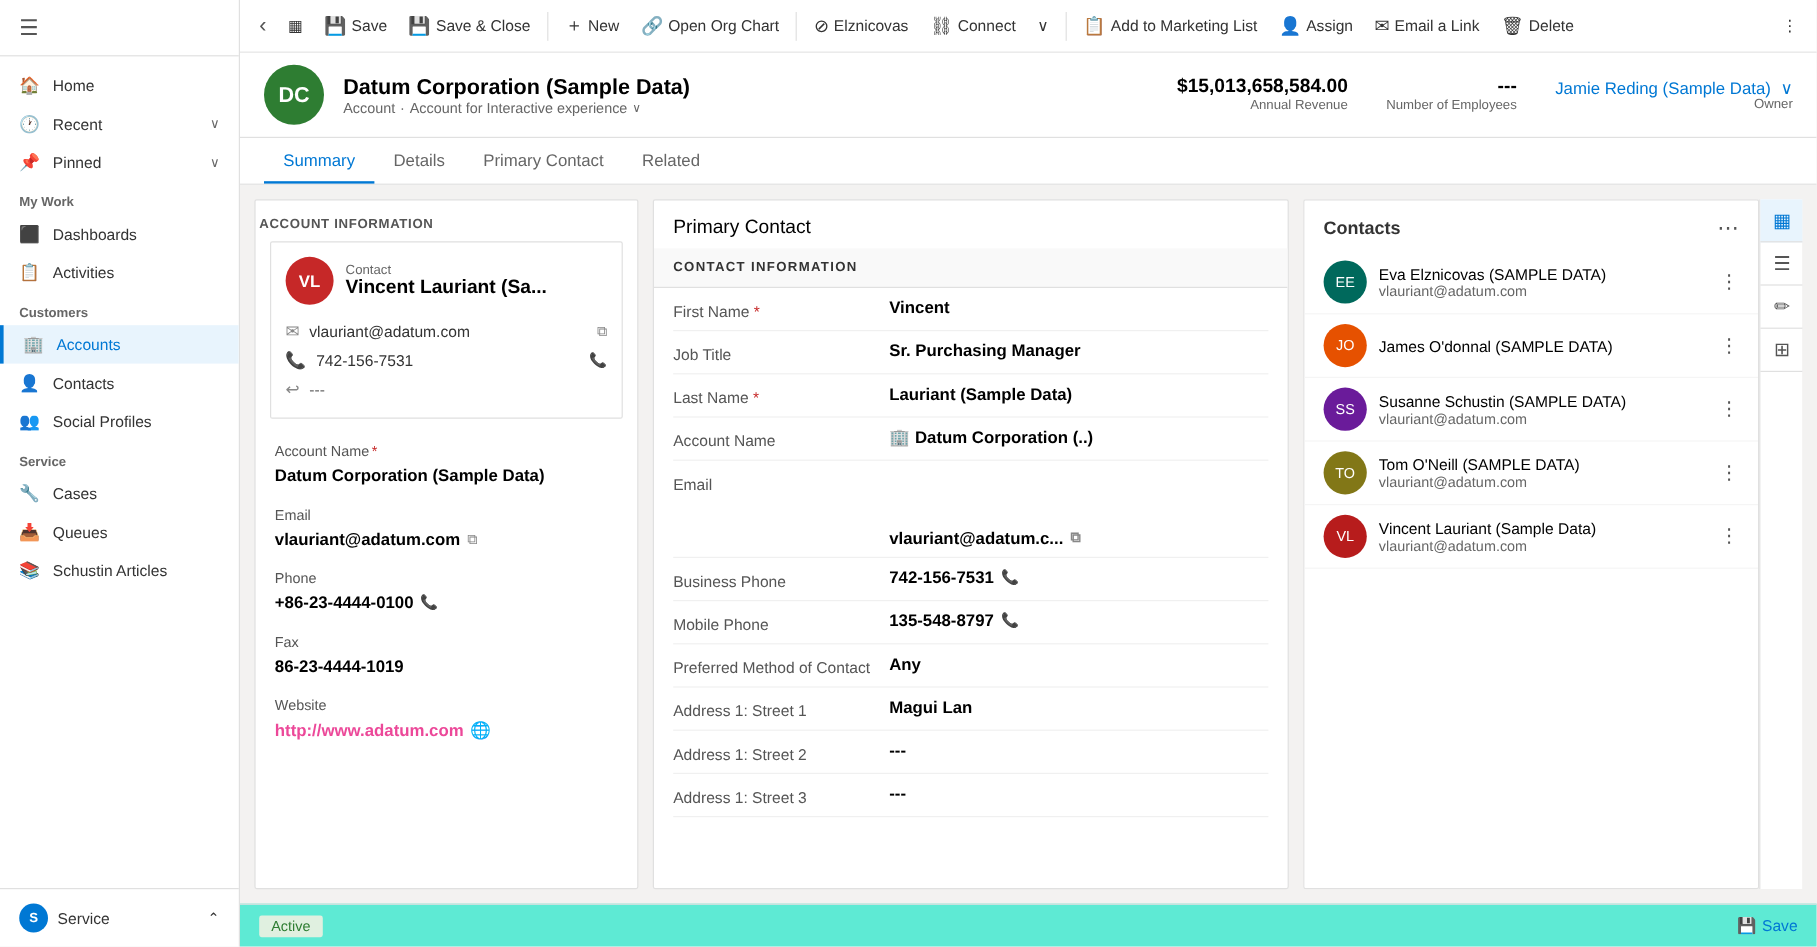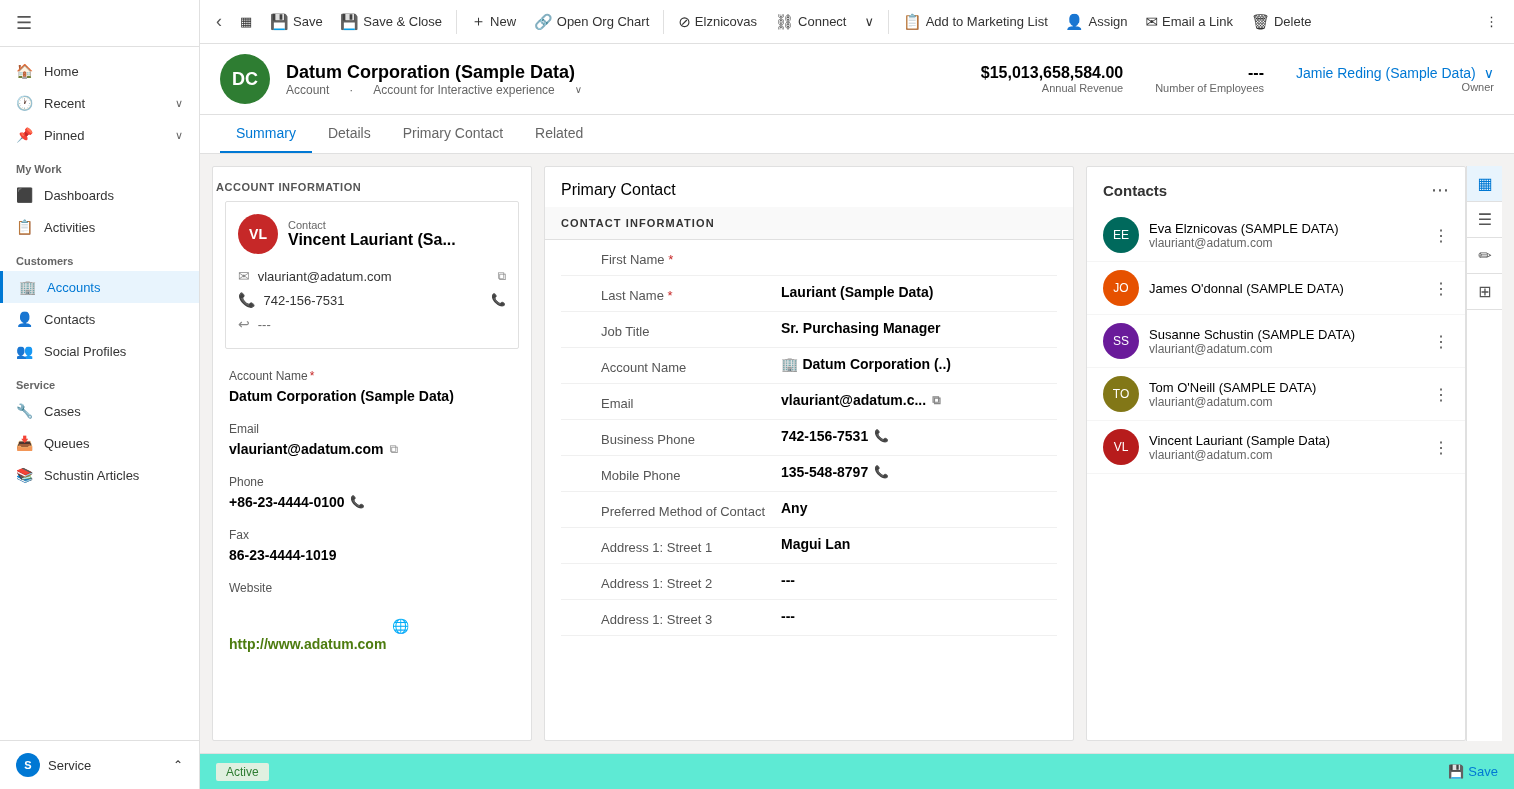--- a/index.html
+++ b/index.html
@@ -27,21 +27,21 @@
     .toolbar-btn .icon { font-size: 15px; }
     .toolbar-divider { width: 1px; height: 24px; background: #e0e0e0; margin: 0 4px; }
     .toolbar-back { font-size: 18px; color: #555; padding: 5px 8px; cursor: pointer; border: none; background: transparent; }
     .toolbar-more { margin-left: auto; }
 
     
     .record-header { background: #fff; border-bottom: 1px solid #e0e0e0; padding: 10px 20px; display: flex; align-items: center; gap: 16px; flex-shrink: 0; }
     .record-avatar { width: 50px; height: 50px; border-radius: 50%; background: #2e7d32; display: flex; align-items: center; justify-content: center; color: #fff; font-size: 18px; font-weight: 700; flex-shrink: 0; }
     .record-info { flex: 1; }
     .record-title { font-size: 18px; font-weight: 600; color: #000; }
-    .record-subtitle { font-size: 12px; color: #666; display: flex; align-items: center; gap: 20px; }
+    .record-subtitle { font-size: 12px; color: #666; display: flex; align-items: center; gap: 4px; }
     .record-subtitle .chevron { font-size: 10px; }
     .record-stats { display: flex; align-items: center; gap: 32px; }
     .stat-item { text-align: right; }
     .stat-value { font-size: 16px; font-weight: 600; color: #000; }
     .stat-label { font-size: 11px; color: #666; }
     .stat-link { font-size: 14px; color: #0078d4; cursor: pointer; text-decoration: none; font-weight: 500; }
     .owner-chevron { font-size: 14px; color: #0078d4; cursor: pointer; margin-left: 4px; }
 
     
     .tabs { background: #fff; border-bottom: 1px solid #e0e0e0; padding: 0 20px; display: flex; gap: 0; flex-shrink: 0; }
@@ -68,27 +68,27 @@
     .contact-detail { display: flex; align-items: center; gap: 8px; padding: 4px 0; color: #333; font-size: 13px; }
     .contact-detail .icon { color: #888; font-size: 14px; }
     .contact-detail .copy-icon { margin-left: auto; color: #888; font-size: 12px; cursor: pointer; }
     .contact-dash { color: #666; }
 
     
     .field-group { padding: 8px 16px; }
     .field-label { font-size: 12px; color: #555; margin-bottom: 3px; }
     .field-label.required::after { content: '*'; color: #c62828; margin-left: 2px; }
     .field-value { font-size: 14px; font-weight: 600; color: #000; padding: 2px 0; }
-    .field-value.link { color: #4d7c0f; cursor: pointer; margin-top: 36px; }
+    .field-value.link { color: #ec4899; cursor: pointer; }
 
     
     .primary-contact-title { font-size: 16px; font-weight: 400; color: #000; padding: 14px 16px 8px; }
     .contact-form { padding: 0 16px; }
     .form-row { display: flex; align-items: flex-start; padding: 8px 0; border-bottom: 1px solid #f0f0f0; }
-    .form-label { width: 180px; font-size: 13px; color: #555; padding-top: 4px; flex-shrink: 0; margin-left: 40px; }
+    .form-label { width: 180px; font-size: 13px; color: #555; padding-top: 4px; flex-shrink: 0; }
     .form-label.required::after { content: ' *'; color: #c62828; }
     .form-field { flex: 1; font-size: 14px; font-weight: 600; color: #000; }
     .form-field.link-field { display: flex; align-items: center; gap: 4px; }
     .form-field.link-field .entity-icon { color: #0078d4; font-size: 14px; }
 
     
     .contacts-header { display: flex; align-items: center; padding: 12px 16px 8px; }
     .contacts-title { font-size: 15px; font-weight: 600; flex: 1; }
     .contacts-more { color: #555; cursor: pointer; font-size: 18px; }
     .contact-list-item { display: flex; align-items: center; padding: 8px 16px; gap: 10px; border-bottom: 1px solid #f5f5f5; }
@@ -337,43 +337,44 @@
 
     <div class="card card-center">
       <div class="primary-contact-title">Primary Contact</div>
       <div class="contact-info-section">
         <div class="contact-info-title">CONTACT INFORMATION</div>
       </div>
       <div class="contact-form">
 
         <div class="form-row">
           <div class="form-label required">First Name</div>
+          <div class="form-field">Vincent</div>
+        </div>
+
+        <div class="form-row">
+          <div class="form-label">Job Title</div>
+          <div class="form-field">Sr. Purchasing Manager</div>
         </div>
 
         <div class="form-row">
           <div class="form-label required">Last Name</div>
           <div class="form-field">Lauriant (Sample Data)</div>
-        </div>
-
-        <div class="form-row">
-          <div class="form-label">Job Title</div>
-          <div class="form-field">Sr. Purchasing Manager</div>
         </div>
 
         <div class="form-row">
           <div class="form-label">Account Name</div>
           <div class="form-field link-field">
             <span class="entity-icon">🏢</span>
             <span>Datum Corporation (..)</span>
           </div>
         </div>
 
         <div class="form-row">
           <div class="form-label">Email</div>
-          <div class="form-field" style="display:flex;align-items:center;gap:6px;">
+          <div class="form-field" style="display:flex;align-items:center;gap:6px;margin-top:48px;">
             <span>vlauriant@adatum.c...</span>
             <span style="color:#888;font-size:12px;cursor:pointer;">⧉</span>
           </div>
         </div>
 
         <div class="form-row">
           <div class="form-label">Business Phone</div>
           <div class="form-field" style="display:flex;align-items:center;gap:6px;">
             <span>742-156-7531</span>
             <span style="color:#888;font-size:12px;cursor:pointer;">📞</span>

